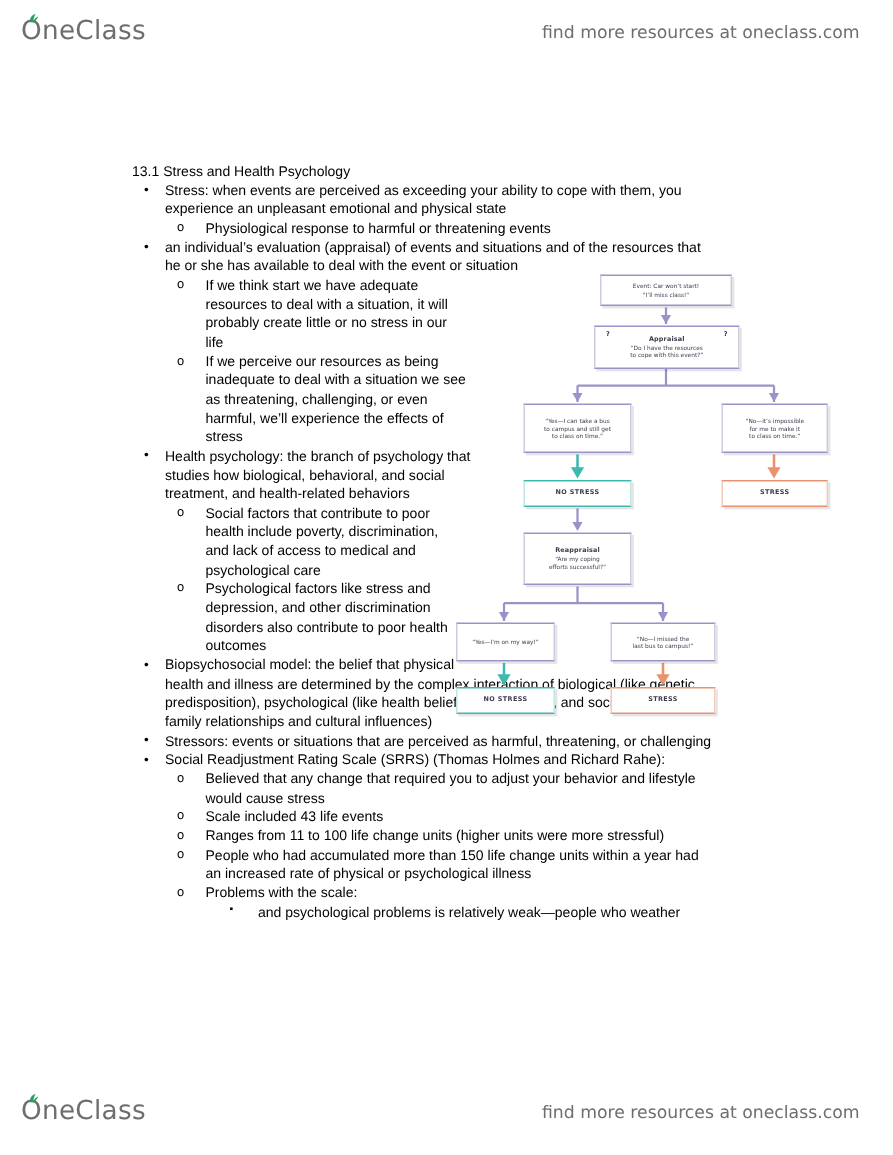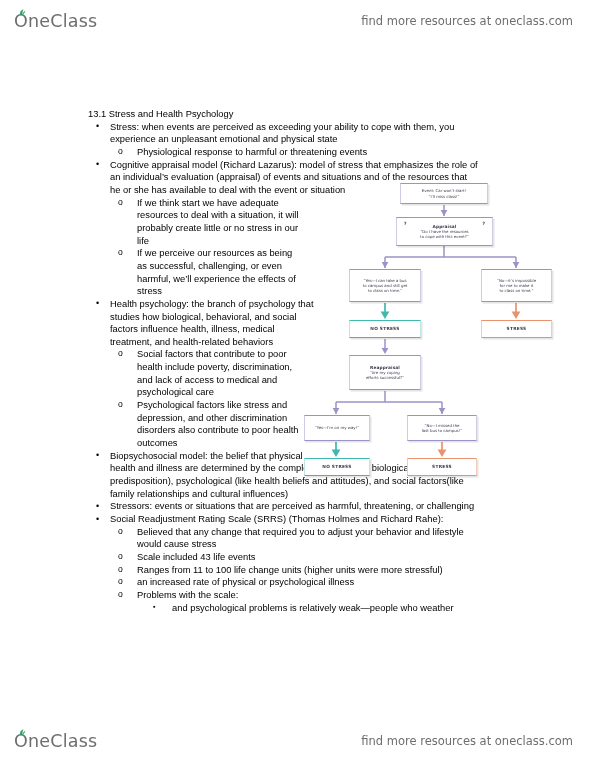--- a/index.html
+++ b/index.html
@@ -133,54 +133,54 @@
     </div>
     <div class="tagline">find more resources at oneclass.com</div>
   </div>
 
   <div class="doc">
     <div class="ln h1line">13.1 Stress and Health Psychology</div>
     <div id="doc-lines">
         <div class="ln lvl1"><span class="bullet">•</span><span>Stress: when events are perceived as exceeding your ability to cope with them, you</span></div>
         <div class="ln lvl1"><span>experience an unpleasant emotional and physical state</span></div>
         <div class="ln lvl2"><span class="bullet">o</span><span>Physiological response to harmful or threatening events</span></div>
-        <div class="ln lvl1"><span class="bullet">•</span><span>Cognitive appraisal model (Richard Lazarus): model of stress that emphasizes the role of</span></div>
+        <div class="ln lvl1"><span class="bullet">•</span></div>
         <div class="ln lvl1"><span>an individual’s evaluation (appraisal) of events and situations and of the resources that</span></div>
         <div class="ln lvl1"><span>he or she has available to deal with the event or situation</span></div>
         <div class="ln lvl2"><span class="bullet">o</span><span>If we think start we have adequate</span></div>
         <div class="ln lvl2"><span>resources to deal with a situation, it will</span></div>
         <div class="ln lvl2"><span>probably create little or no stress in our</span></div>
         <div class="ln lvl2"><span>life</span></div>
         <div class="ln lvl2"><span class="bullet">o</span><span>If we perceive our resources as being</span></div>
-        <div class="ln lvl2"><span>as successful, challenging, or even</span></div>
+        <div class="ln lvl2"><span>inadequate to deal with a situation we see</span></div>
+        <div class="ln lvl2"><span>as threatening, challenging, or even</span></div>
         <div class="ln lvl2"><span>harmful, we’ll experience the effects of</span></div>
         <div class="ln lvl2"><span>stress</span></div>
         <div class="ln lvl1"><span class="bullet">•</span><span>Health psychology: the branch of psychology that</span></div>
         <div class="ln lvl1"><span>studies how biological, behavioral, and social</span></div>
-        <div class="ln lvl1"><span>factors influence health, illness, medical</span></div>
         <div class="ln lvl1"><span>treatment, and health-related behaviors</span></div>
         <div class="ln lvl2"><span class="bullet">o</span><span>Social factors that contribute to poor</span></div>
         <div class="ln lvl2"><span>health include poverty, discrimination,</span></div>
         <div class="ln lvl2"><span>and lack of access to medical and</span></div>
         <div class="ln lvl2"><span>psychological care</span></div>
         <div class="ln lvl2"><span class="bullet">o</span><span>Psychological factors like stress and</span></div>
         <div class="ln lvl2"><span>depression, and other discrimination</span></div>
         <div class="ln lvl2"><span>disorders also contribute to poor health</span></div>
         <div class="ln lvl2"><span>outcomes</span></div>
         <div class="ln lvl1"><span class="bullet">•</span><span>Biopsychosocial model: the belief that physical</span></div>
         <div class="ln lvl1"><span>health and illness are determined by the complex interaction of biological (like genetic</span></div>
         <div class="ln lvl1"><span>predisposition), psychological (like health beliefs and attitudes), and social factors(like</span></div>
         <div class="ln lvl1"><span>family relationships and cultural influences)</span></div>
         <div class="ln lvl1"><span class="bullet">•</span><span>Stressors: events or situations that are perceived as harmful, threatening, or challenging</span></div>
         <div class="ln lvl1"><span class="bullet">•</span><span>Social Readjustment Rating Scale (SRRS) (Thomas Holmes and Richard Rahe):</span></div>
         <div class="ln lvl2"><span class="bullet">o</span><span>Believed that any change that required you to adjust your behavior and lifestyle</span></div>
         <div class="ln lvl2"><span>would cause stress</span></div>
         <div class="ln lvl2"><span class="bullet">o</span><span>Scale included 43 life events</span></div>
         <div class="ln lvl2"><span class="bullet">o</span><span>Ranges from 11 to 100 life change units (higher units were more stressful)</span></div>
-        <div class="ln lvl2"><span class="bullet">o</span></div>
+        <div class="ln lvl2"><span class="bullet">o</span><span>People who had accumulated more than 150 life change units within a year had</span></div>
         <div class="ln lvl2"><span>an increased rate of physical or psychological illness</span></div>
         <div class="ln lvl2"><span class="bullet">o</span><span>Problems with the scale:</span></div>
         <div class="ln lvl3"><span class="bullet">▪</span></div>
         <div class="ln lvl3"><span>and psychological problems is relatively weak—people who weather</span></div>
       </div>
   </div>
 
   <div class="chart">
 
     <svg width="238" height="297" viewBox="0 0 238 297">

